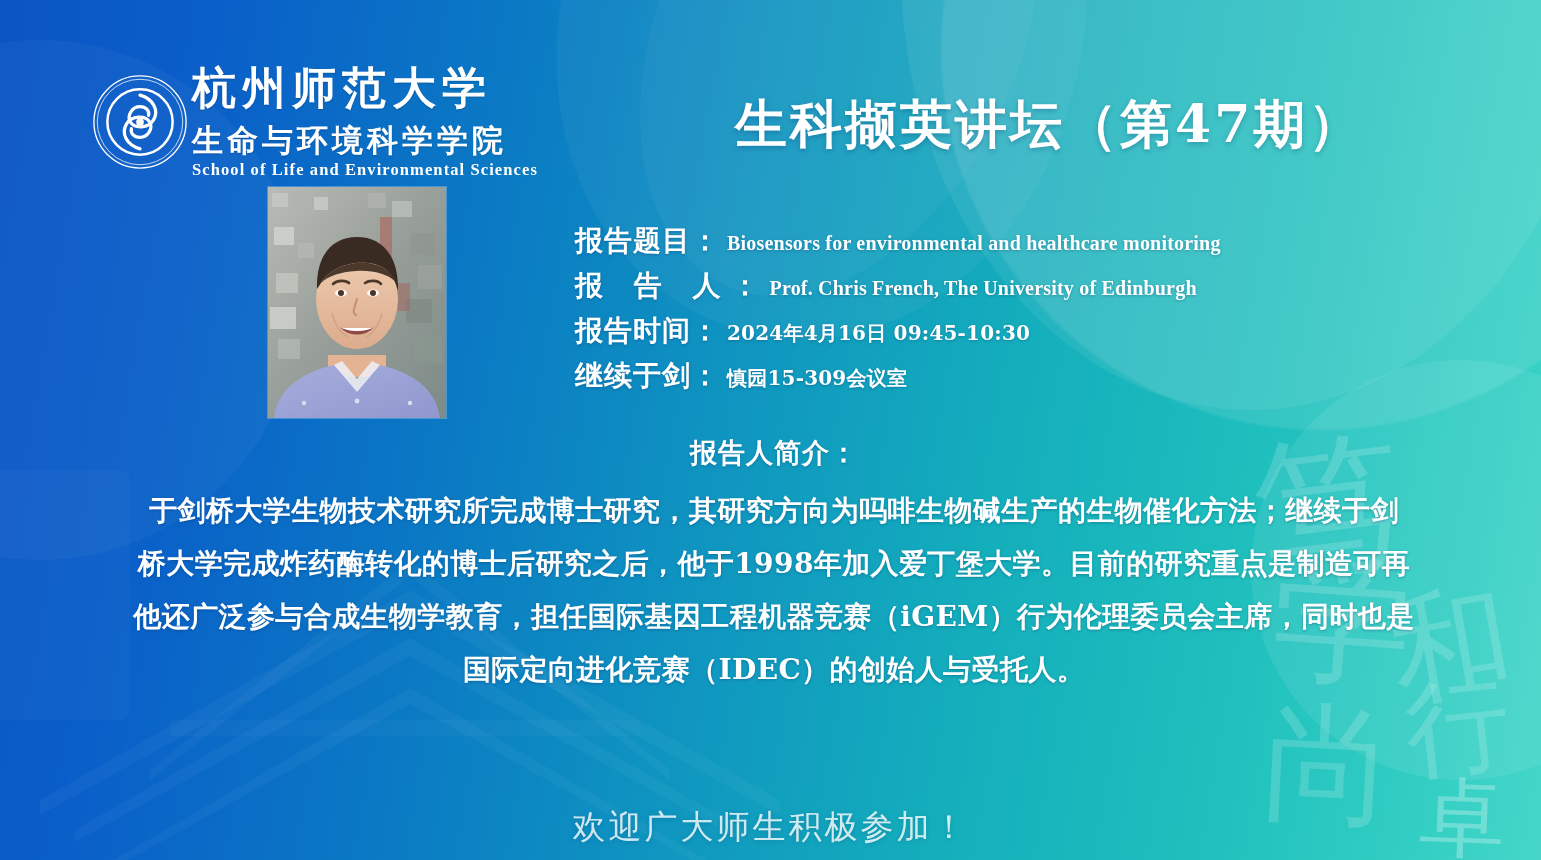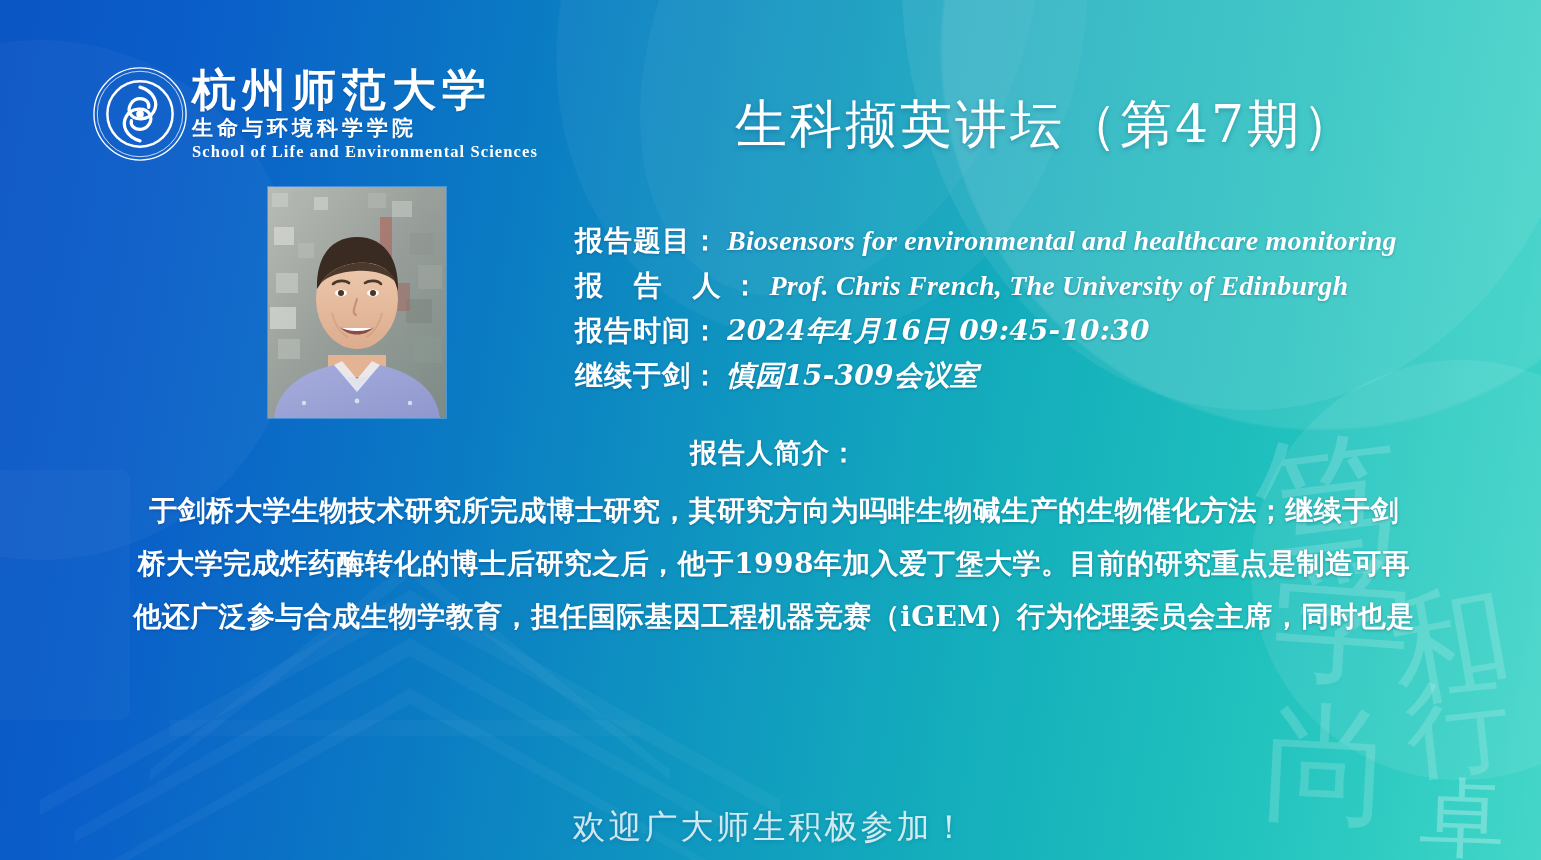--- a/index.html
+++ b/index.html
@@ -98,34 +98,34 @@
   .logo-seal svg{width:100%;height:100%;display:block;}
 
   .logo-text{display:flex;flex-direction:column;line-height:1;}
   .logo-cn1{
     font-size:44px; font-weight:700; color:#fff;
     letter-spacing:6px;
     font-family:"DejaVu Serif",serif;
     text-shadow:0 1px 2px rgba(0,0,0,.18);
   }
   .logo-cn2{
-    font-size:21px; font-weight:700; color:#fff;
-    letter-spacing:4px; margin-top:5px;
+    font-size:31px; font-weight:700; color:#fff;
+    letter-spacing:4px; margin-top:15px;
     font-family:"DejaVu Serif",serif;
     text-shadow:0 1px 2px rgba(0,0,0,.18);
   }
   .logo-en{
     font-size:16.5px; font-weight:700; color:#fff;
     letter-spacing:1.1px; margin-top:6px;
     font-family:"Liberation Serif",serif;
   }
 
   .poster-title{
     position:absolute; left:735px; top:90px;
-    font-size:52px; font-weight:400; color:#fff;
+    font-size:52px; font-weight:700; color:#fff;
     letter-spacing:3px;
     font-family:"DejaVu Serif",serif;
     text-shadow:0 2px 5px rgba(0,40,90,.28);
     white-space:nowrap;
   }
 
   
   .photo{
     position:absolute; left:268px; top:187px;
     width:178px; height:231px;
@@ -147,24 +147,23 @@
   .info-label{
     font-family:"DejaVu Serif",serif;
     font-size:28px; font-weight:700;
     letter-spacing:1px;
     min-width:152px;
     text-shadow:0 1px 3px rgba(0,40,90,.30);
   }
   .info-label.spaced{letter-spacing:10.5px;}
   .info-value{
     font-family:"Liberation Serif","DejaVu Serif",serif;
-    font-size:28px; font-weight:700;
+    font-size:20px; font-weight:700;
     letter-spacing:.2px;
     text-shadow:0 1px 3px rgba(0,40,90,.30);
-    font-style:italic;
   }
   .info-value.cjk{font-family:"DejaVu Serif",serif;}
 
   
   .bio{
     position:absolute; left:34px; top:435px;
     width:1480px;
     color:#fff;
     text-align:center;
   }
@@ -342,17 +341,18 @@
       <span class="info-label">继续于剑：</span>
       <span class="info-value cjk">慎园15-309会议室</span>
     </div>
   </div>
 
   <div class="bio">
     <div class="bio-heading">报告人简介：</div>
     <div class="bio-line">于剑桥大学生物技术研究所完成博士研究，其研究方向为吗啡生物碱生产的生物催化方法；继续于剑</div>
     <div class="bio-line">桥大学完成炸药酶转化的博士后研究之后，他于1998年加入爱丁堡大学。目前的研究重点是制造可再</div>
     <div class="bio-line">他还广泛参与合成生物学教育，担任国际基因工程机器竞赛（iGEM）行为伦理委员会主席，同时也是</div>
+    <div class="bio-line">国际定向进化竞赛（IDEC）的创始人与受托人。</div>
   </div>
 
   <div class="footer">欢迎广大师生积极参加！</div>
 
 </div>
 
 </body></html>

